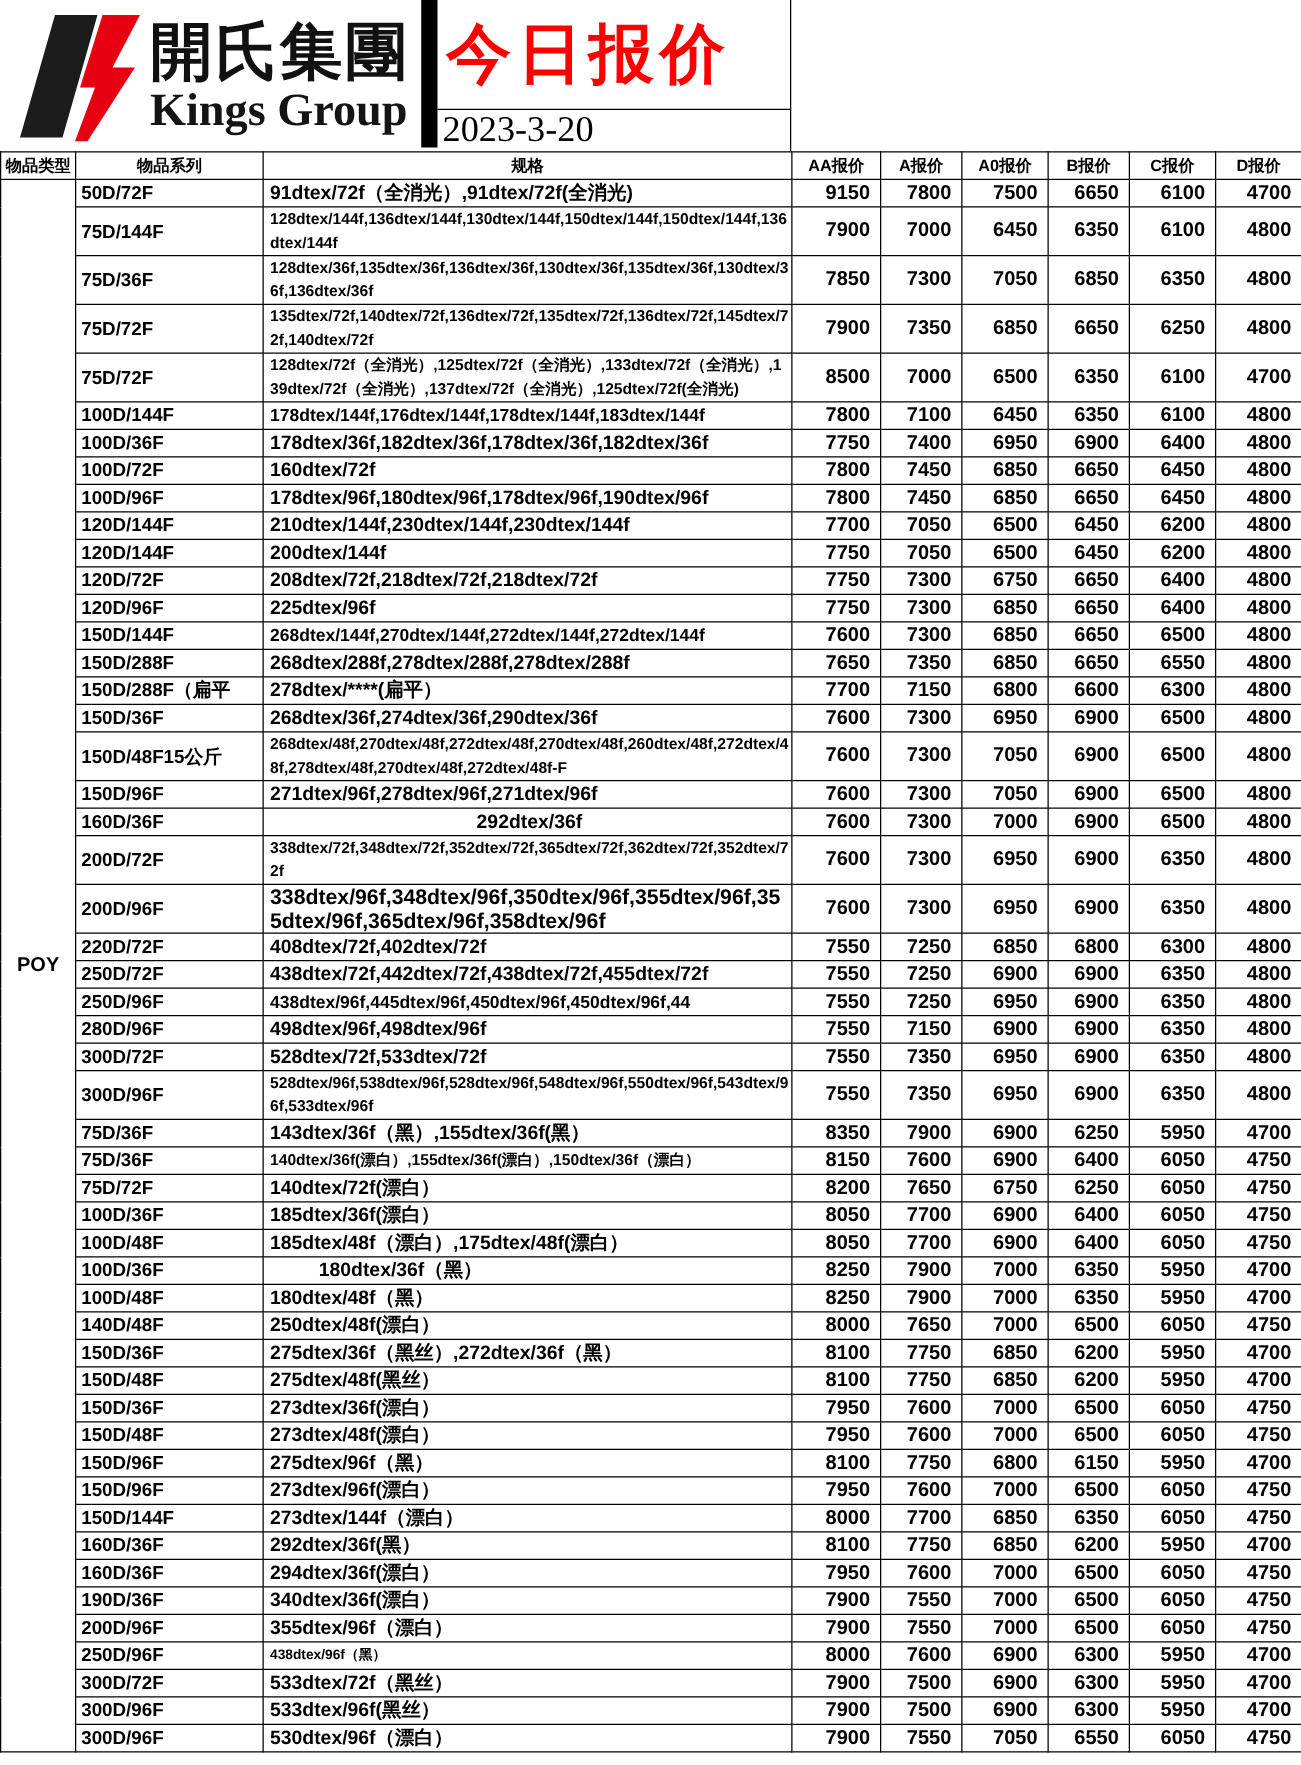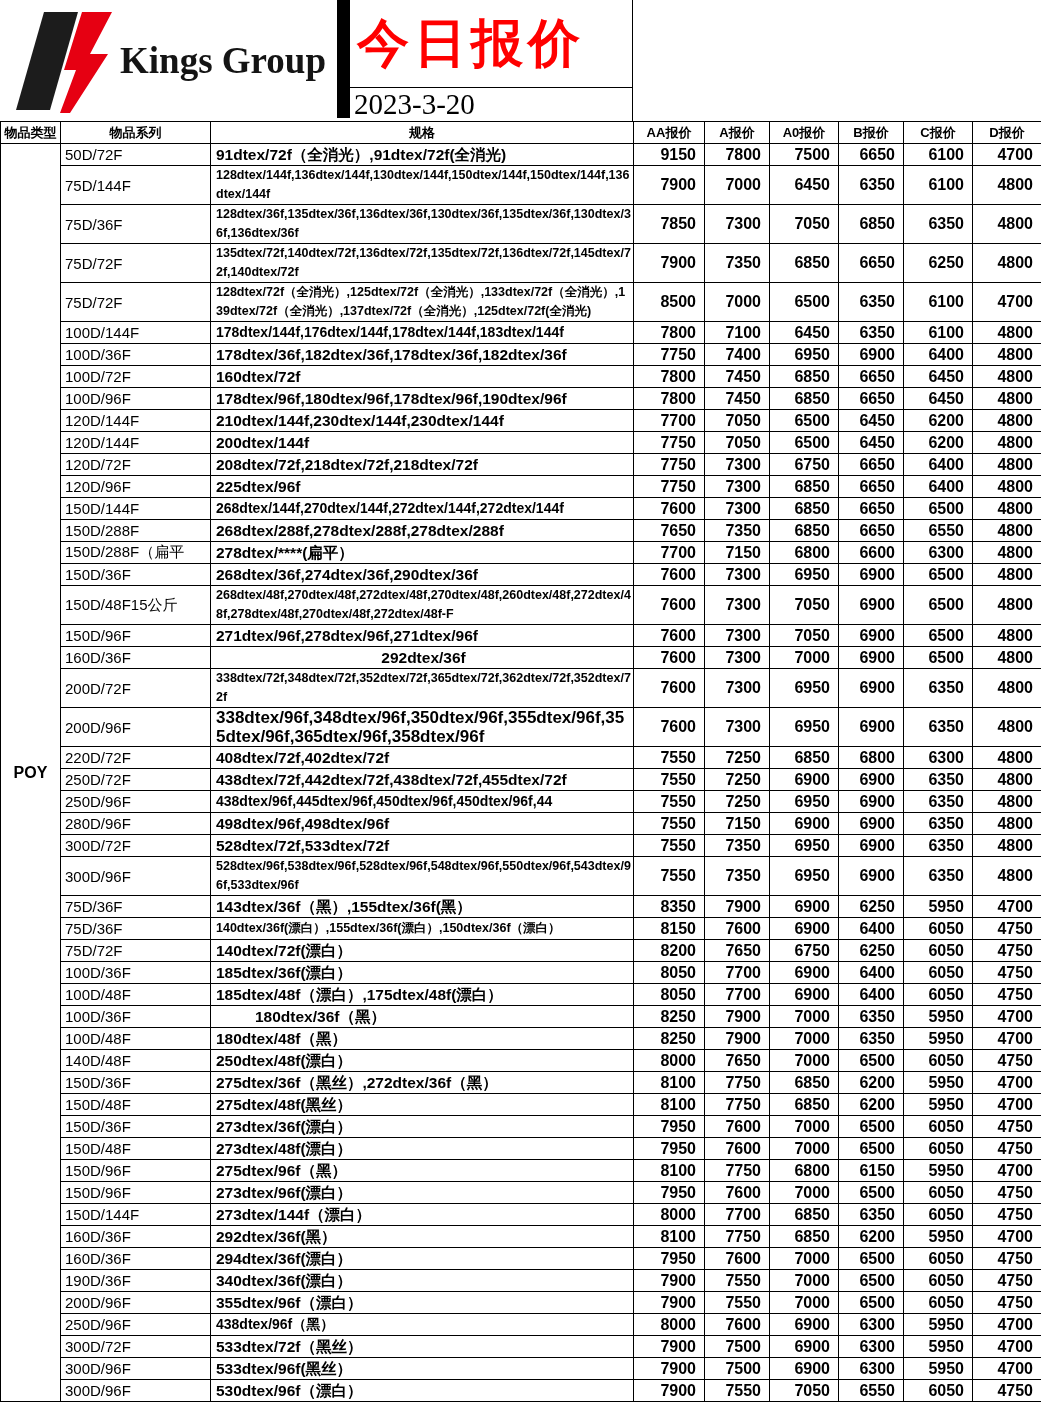--- a/index.html
+++ b/index.html
@@ -31,21 +31,21 @@
   
   table.quote { border-collapse:collapse; table-layout:fixed; width:1041px; }
   table.quote th, table.quote td { border:1px solid #000; color:#000; }
   table.quote th {
     height:22px; font-size:13px; font-weight:bold; text-align:center;
     padding:0 1px; background:#fff; white-space:nowrap; overflow:hidden;
   }
   table.quote tr { height:22px; }
   td.category-cell { text-align:center; font-weight:bold; font-size:16px; vertical-align:middle; }
   td.series-cell {
-    font-weight:normal; font-size:15px; padding:0 1px 0 4px;
+    font-weight:bold; font-size:15px; padding:0 1px 0 4px;
     vertical-align:middle; white-space:nowrap; overflow:hidden;
   }
   td.spec-cell {
     font-weight:bold; padding:0 2px 0 5px; vertical-align:middle;
     line-height:19px; word-break:break-all;
   }
   td.price-cell {
     font-weight:bold; font-size:16px; text-align:right;
     padding:0 8px 0 0; vertical-align:middle; white-space:nowrap;
   }
@@ -55,20 +55,21 @@
 
 <div class="page">
 
   <div class="hdr">
     <div class="logo-block">
       <svg class="logo-mark" viewBox="0 0 100 106" xmlns="http://www.w3.org/2000/svg">
         <polygon points="30,4 64,4 36,102 2,102" fill="#1c1c1c"></polygon>
         <polygon points="68,4 98,4 76,46 94,46 56,105 46,105 62,62 50,62" fill="#e60012"></polygon>
       </svg>
       <div class="logo-text">
+        <div class="logo-cn">開氏集團</div>
         <div class="logo-en">Kings Group</div>
       </div>
     </div>
     <div class="black-bar"></div>
     <div class="title-block">
       <div class="title-cell">
         <span class="title-text" style="color: rgb(255, 0, 0);">今日报价</span>
       </div>
       <div class="date-cell">
         <span class="date-text">2023-3-20</span>
@@ -569,21 +570,21 @@
           <td class="spec-cell" style="font-size: 15.5px;">355dtex/96f（漂白）</td>
           <td class="price-cell">7900</td>
           <td class="price-cell">7550</td>
           <td class="price-cell">7000</td>
           <td class="price-cell">6500</td>
           <td class="price-cell">6050</td>
           <td class="price-cell">4750</td>
         </tr>
         <tr>
           <td class="series-cell">250D/96F</td>
-          <td class="spec-cell" style="font-size: 14px; margin-left: 15px;">438dtex/96f（黑）</td>
+          <td class="spec-cell" style="font-size: 11px; margin-left: 15px;">438dtex/96f（黑）</td>
           <td class="price-cell">8000</td>
           <td class="price-cell">7600</td>
           <td class="price-cell">6900</td>
           <td class="price-cell">6300</td>
           <td class="price-cell">5950</td>
           <td class="price-cell">4700</td>
         </tr>
         <tr>
           <td class="series-cell">300D/72F</td>
           <td class="spec-cell" style="font-size: 15.5px;">533dtex/72f（黑丝）</td>

